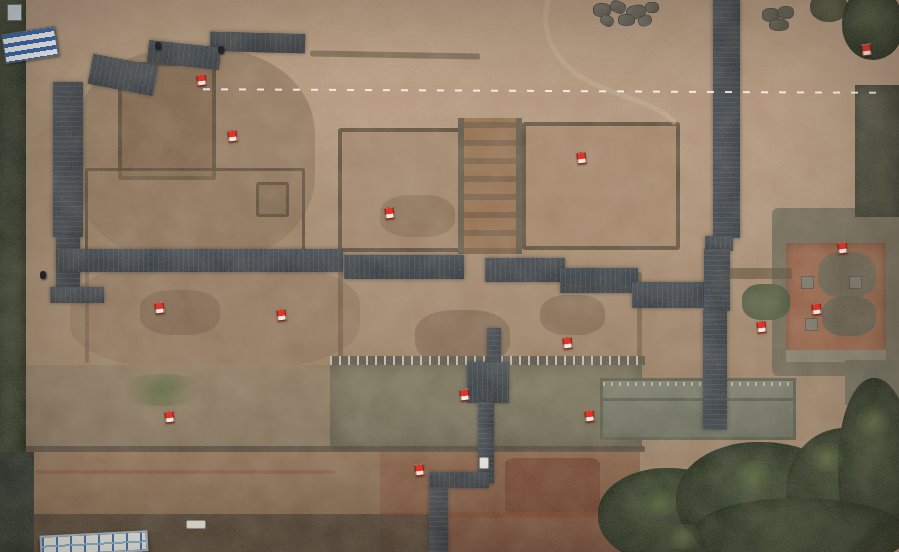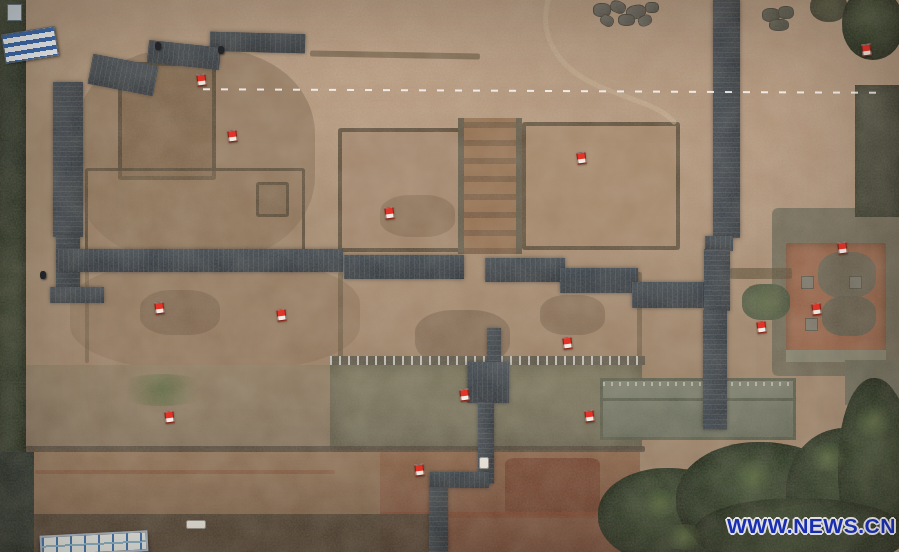--- a/index.html
+++ b/index.html
@@ -207,16 +207,15 @@
       <div class="flag" style="left: 460px; top: 389px;"></div>
       <div class="flag" style="left: 165px; top: 411px;"></div>
       <div class="flag" style="left: 415px; top: 464px;"></div>
       <div class="person" style="left: 155px; top: 42px;"></div>
       <div class="person" style="left: 218px; top: 46px;"></div>
       <div class="person" style="left: 40px; top: 271px;"></div>
       <div class="white-marker" style="left: 479px; top: 457px; width: 8px; height: 10px;"></div>
       <div class="white-marker" style="left: 186px; top: 520px; width: 18px; height: 7px;"></div>
     </div>
 
-  <div id="watermark" class="abs">WWW.NEWS.CN</div>
 
   <div id="vignette" class="abs"></div>
 </div>
 
 </body></html>

